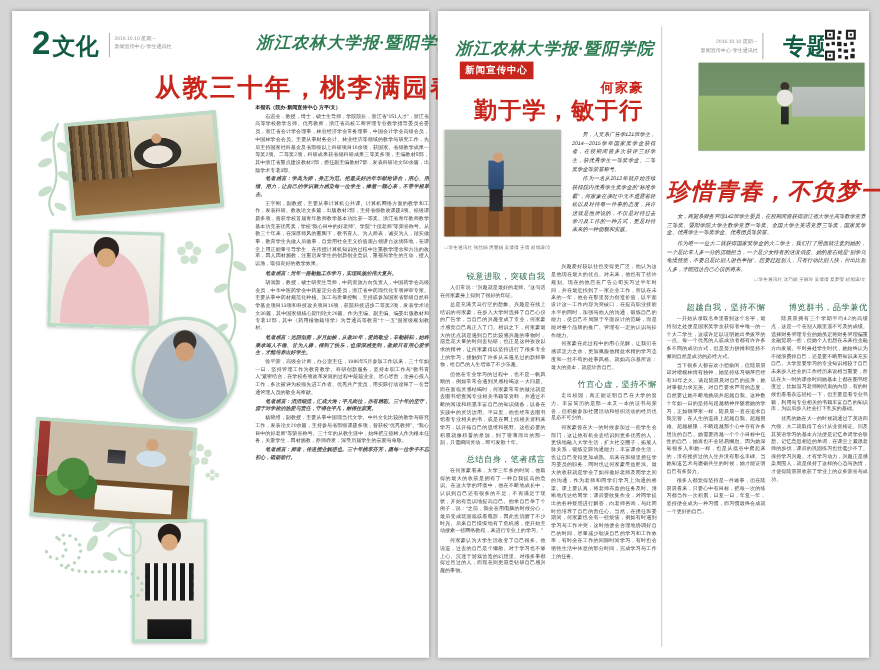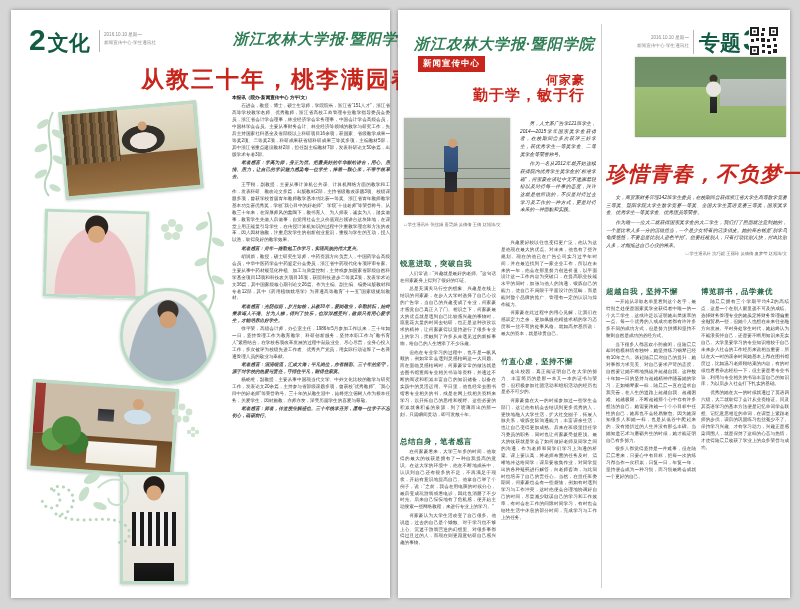--- a/index.html
+++ b/index.html
@@ -12,31 +12,31 @@
 
   
   .sec-block{position:absolute;display:flex;align-items:flex-end;color:#135c44}
   .sec-num{font-size:30px;font-weight:bold;line-height:.9}
   .sec-word{font-size:21px;font-weight:bold;line-height:1;margin:0 2px}
   .vline{width:1px;background:#b5b5b5}
   .dateblock{font-size:4.6px;color:#8a8a8a;line-height:1.7}
   .masthead{position:absolute;font-family:"Liberation Serif","DejaVu Serif",serif;font-style:italic;font-weight:bold;color:#2f7d54;font-size:15px;letter-spacing:1px;white-space:nowrap}
   .headline{position:absolute;font-family:"Liberation Serif","DejaVu Serif",serif;font-weight:bold;color:#c8261c;white-space:nowrap}
   .hl-main{font-size:23px;letter-spacing:2px}
-  .hl-center{font-size:15px;letter-spacing:1px;text-align:right}
+  .hl-center{font-size:21px;letter-spacing:1px;text-align:right}
   .hl-script{font-size:21px;font-style:italic;letter-spacing:1px;text-align:right}
   .name-red{position:absolute;font-weight:bold;color:#c8261c;font-size:12px;text-align:right;letter-spacing:1px}
   .badge{position:absolute;background:#c8261c;color:#fff;font-weight:bold;font-size:8.5px;padding:2px 5px;letter-spacing:1px}
 
   
   .textcol{position:absolute;overflow:hidden;font-size:4.6px;color:#3b3b3b;text-align:justify;line-height:1.5}
   .textcol p{text-indent:2em;margin-bottom:1.5px}
   .byline{font-weight:bold;color:#111;text-indent:0 !important;margin-bottom:1px}
   .t-note{font-style:italic;color:#4a4a4a;font-weight:bold}
-  .t-h{font-weight:bold;color:#2c6b4b;font-size:7.5px;text-align:left;text-indent:0 !important;margin:18px 0 3px;letter-spacing:.5px}
+  .t-h{font-weight:normal;color:#2c6b4b;font-size:7.5px;text-align:right;text-indent:0 !important;margin:6px 0 3px;letter-spacing:.5px}
   .intro{position:absolute;overflow:hidden;font-size:4.8px;font-style:italic;color:#2a2a2a;text-align:justify;line-height:1.6}
   .intro p{text-indent:2em;margin-bottom:2px}
   .caption{position:absolute;font-size:4.3px;color:#6b6b6b;white-space:nowrap;overflow:hidden}
   .halfdivider{position:absolute;width:1px;background:#cfcfcf}
 
   
   .ph{position:absolute;border:3px solid #badcc6;box-shadow:0 1px 3px rgba(0,0,0,.22)}
   .ph-plain{position:absolute;box-shadow:0 0 2px rgba(0,0,0,.25)}
   #ph-office{left:51px;top:96px;width:138px;height:88px;transform:rotate(-5deg);background:
     radial-gradient(circle at 60% 22%,#d2a47c 0 4px,transparent 5px) no-repeat,
@@ -189,21 +189,21 @@
   <div class="page page-right">
 
     <div class="masthead" style="left:16px;top:25px">浙江农林大学报·暨阳学院</div>
     <div class="badge" style="left:20px;top:46px">新闻宣传中心</div>
 
     <div class="dateblock" style="position:absolute;left:233px;top:24px;text-align:right;width:58px">
       <div>2016.10.10 星期一</div>
       <div>新闻宣传中心·学生通讯社</div>
     </div>
     <div class="vline" style="position:absolute;left:295px;top:20px;height:24px"></div>
-    <div class="sec-block" style="left:299px;top:16px">
+    <div class="sec-block" style="left:312px;top:16px">
       <span class="sec-word">专题</span>
       <span class="sec-num">3</span>
     </div>
     <svg class="qr" style="left:351px;top:16px" width="30" height="30" viewBox="0 0 30 30">
       <rect width="30" height="30" fill="#fff"></rect>
       <g fill="#222">
         <rect x="1" y="1" width="9" height="9"></rect>
           <rect x="20" y="1" width="9" height="9"></rect>
           <rect x="1" y="20" width="9" height="9"></rect>
         <rect x="13" y="2" width="3" height="3"></rect>

